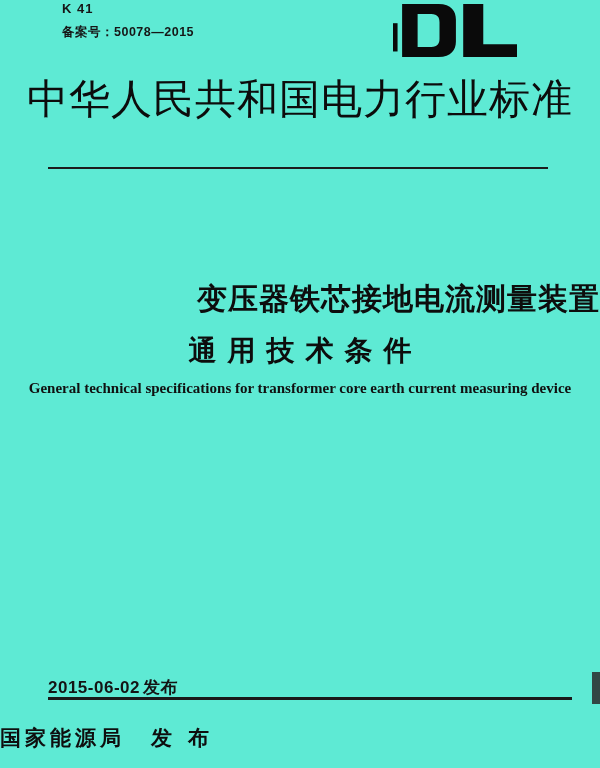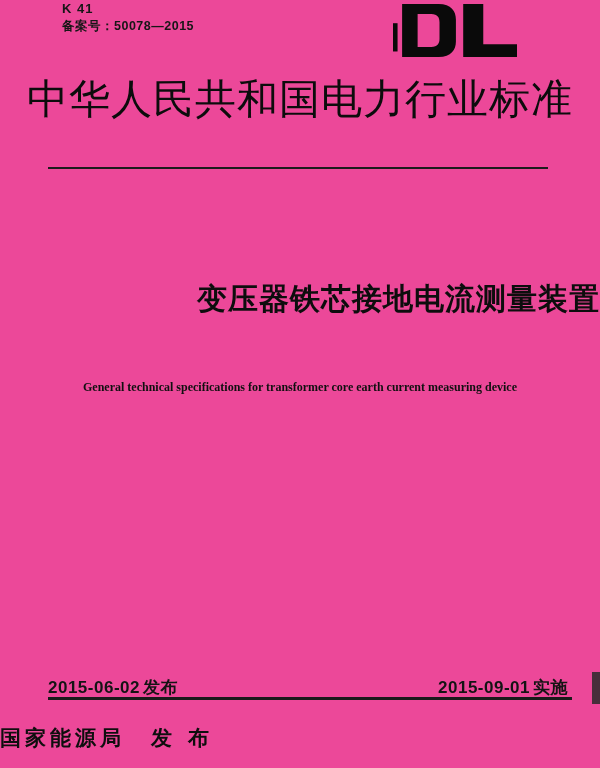--- a/index.html
+++ b/index.html
@@ -2,21 +2,21 @@
 <html><head>
 <meta charset="utf-8">
 <style>
   * { margin: 0; padding: 0; box-sizing: border-box; }
   html, body { background: #e8e8e8; }
   .page {
     position: relative;
     width: 600px;
     height: 768px;
     margin: 0 auto;
-    background: #ec4899;
+    background: #5eead4;
     color: #111111;
     overflow: hidden;
     font-family: "Liberation Sans", sans-serif;
   }
 
   
   .filing {
     position: absolute;
     left: 62px;
     top: 1px;
@@ -26,21 +26,21 @@
   .filing .code {
     font-size: 13px;
     font-weight: bold;
     letter-spacing: 1px;
     line-height: 15px;
   }
   .filing .number {
     font-size: 12.5px;
     font-weight: bold;
     line-height: 16px;
-    margin-top: 2px;
+    margin-top: 8px;
     letter-spacing: 0.5px;
   }
 
   
   .dl-logo {
     position: absolute;
     left: 393px;
     top: 2px;
     width: 124px;
     height: 57px;
@@ -110,21 +110,21 @@
     color: #0d0d0d;
   }
   .title-en {
     position: absolute;
     left: 0;
     top: 380px;
     width: 100%;
     text-align: center;
     font-family: "Liberation Serif", serif;
     font-weight: bold;
-    font-size: 12px;
+    font-size: 15px;
     white-space: nowrap;
     color: #101010;
   }
 
   
   .date-issue {
     position: absolute;
     left: 48px;
     top: 676px;
     font-size: 17px;
@@ -197,28 +197,26 @@
          M27,11 H42 C49,11 51,15 51,20 V38 C51,43 49,47 42,47 H27 Z"></path>
     <path fill="#0a0a0a" d="M77,0 H99 V44 H136 V58 H77 Z"></path>
   </svg>
 
   <div class="standard-title">中华人民共和国电力行业标准</div>
 
 
   <div class="rule-top"></div>
 
   <div class="title-cn-1">变压器铁芯接地电流测量装置</div>
+  <div class="title-cn-2">通用技术条件</div>
   <div class="title-en">General technical specifications for transformer core earth current measuring device</div>
 
   <div class="date-issue">
     <span>2015-06-02</span><span class="date-word">发布</span>
   </div>
-  <div class="date-implement">
-    <span>2015-09-01</span><span class="date-word">实施</span>
-  </div>
 
   <div class="rule-bottom"></div>
   <div class="edge-smudge"></div>
 
   <div class="publisher-row">
     <span class="publisher-name">国家能源局</span><span class="publisher-action">发布</span>
   </div>
 
 </div>
 

